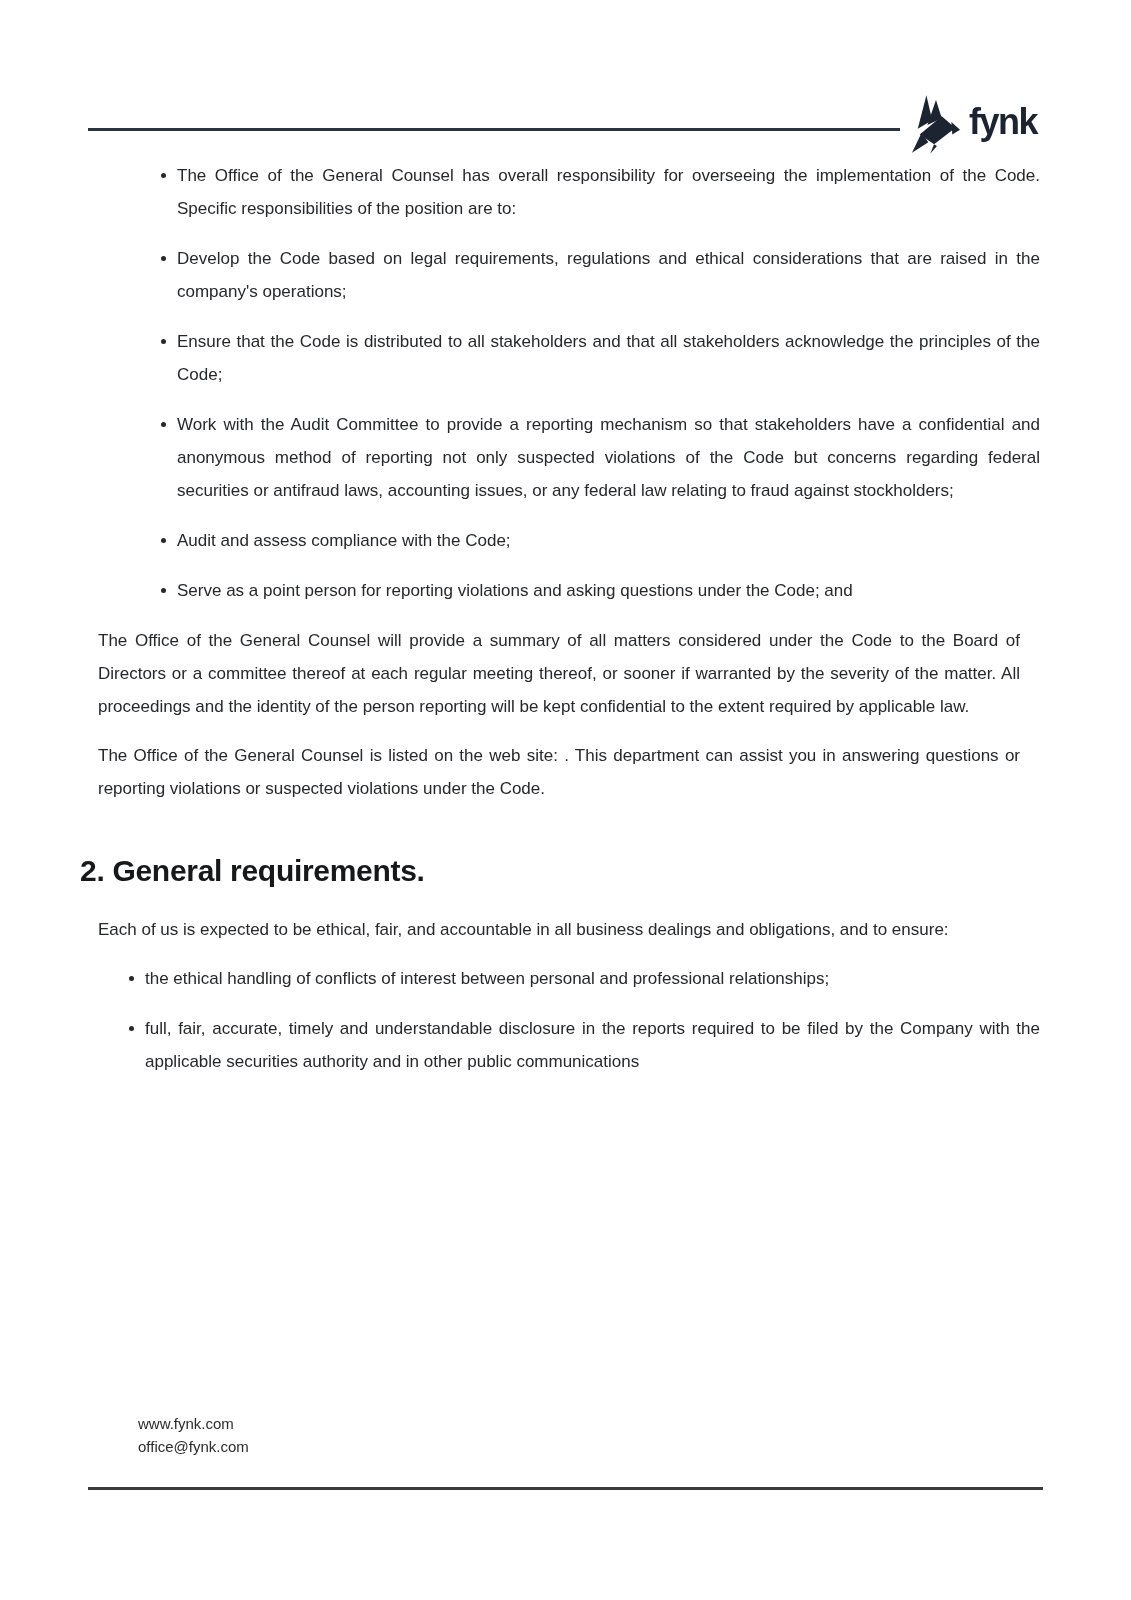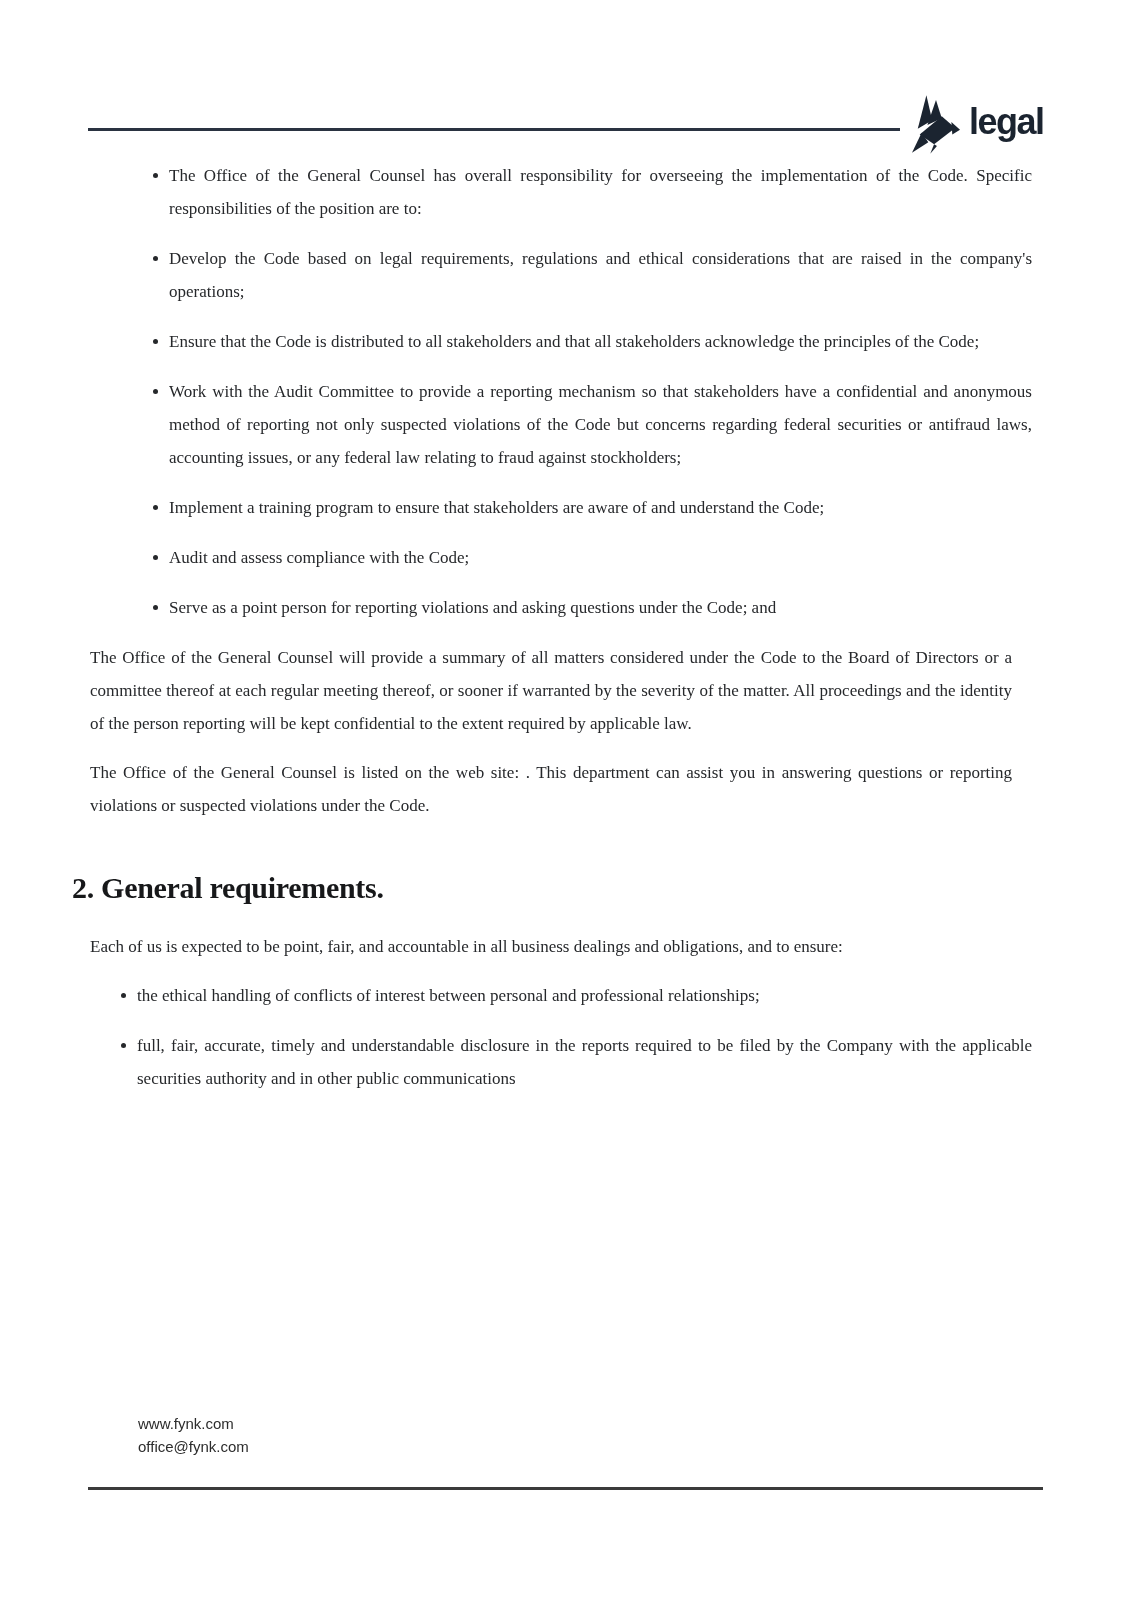--- a/index.html
+++ b/index.html
@@ -35,26 +35,25 @@
     font-weight: 700;
     letter-spacing: -1.5px;
     color: #1b2430;
     line-height: 1;
     padding-bottom: 6px;
   }
 
   
   .content {
     position: absolute;
-    left: 72px; top: 159px;
+    left: 80px; top: 159px;
     width: 960px;
     font-size: 17px;
     line-height: 33px;
     color: #26282b;
-    font-family: Liberation Serif, serif;
   }
   .para {
     margin: 0 0 16px 18px;
     width: 922px;
     text-align: justify;
   }
   ul { list-style: none; }
   .list-responsibilities {
     margin: 0 0 6px 0;
     padding-left: 97px;
@@ -112,42 +111,41 @@
     <svg viewBox="0 0 50 62" aria-hidden="true">
       <g fill="#1b2430">
         <polygon points="15,0 6,35 21,26"></polygon>
         <polygon points="25,5 16,31 31,24"></polygon>
         <polygon points="8,41 31,22 45,34 23,51"></polygon>
         <polygon points="41,28 50,36 42,41"></polygon>
         <polygon points="10,39 0,60 17,49"></polygon>
         <polygon points="23,51 19,61 26,53"></polygon>
       </g>
     </svg>
-    <span class="logo-text">legal</span>
+    <span class="logo-text">fynk</span>
   </div>
 
   <div class="content">
 
     <ul class="list-responsibilities">
       <li class="bullet-item">The Office of the General Counsel has overall responsibility for overseeing the implementation of the Code. Specific responsibilities of the position are to:</li>
       <li class="bullet-item">Develop the Code based on legal requirements, regulations and ethical considerations that are raised in the company's operations;</li>
       <li class="bullet-item">Ensure that the Code is distributed to all stakeholders and that all stakeholders acknowledge the principles of the Code;</li>
       <li class="bullet-item">Work with the Audit Committee to provide a reporting mechanism so that stakeholders have a confidential and anonymous method of reporting not only suspected violations of the Code but concerns regarding federal securities or antifraud laws, accounting issues, or any federal law relating to fraud against stockholders;</li>
-      <li class="bullet-item">Implement a training program to ensure that stakeholders are aware of and understand the Code;</li>
       <li class="bullet-item">Audit and assess compliance with the Code;</li>
       <li class="bullet-item">Serve as a point person for reporting violations and asking questions under the Code; and</li>
     </ul>
 
     <p class="para">The Office of the General Counsel will provide a summary of all matters considered under the Code to the Board of Directors or a committee thereof at each regular meeting thereof, or sooner if warranted by the severity of the matter. All proceedings and the identity of the person reporting will be kept confidential to the extent required by applicable law.</p>
 
     <p class="para">The Office of the General Counsel is listed on the web site: . This department can assist you in answering questions or reporting violations or suspected violations under the Code.</p>
 
     <h2 class="section-heading">2. General requirements.</h2>
 
-    <p class="para">Each of us is expected to be point, fair, and accountable in all business dealings and obligations, and to ensure:</p>
+    <p class="para">Each of us is expected to be ethical, fair, and accountable in all business dealings and obligations, and to ensure:</p>
 
     <ul class="list-requirements">
       <li class="bullet-item">the ethical handling of conflicts of interest between personal and professional relationships;</li>
       <li class="bullet-item">full, fair, accurate, timely and understandable disclosure in the reports required to be filed by the Company with the applicable securities authority and in other public communications</li>
     </ul>
 
   </div>
 
   <div class="footer-rule"></div>
   <div class="footer-text">

